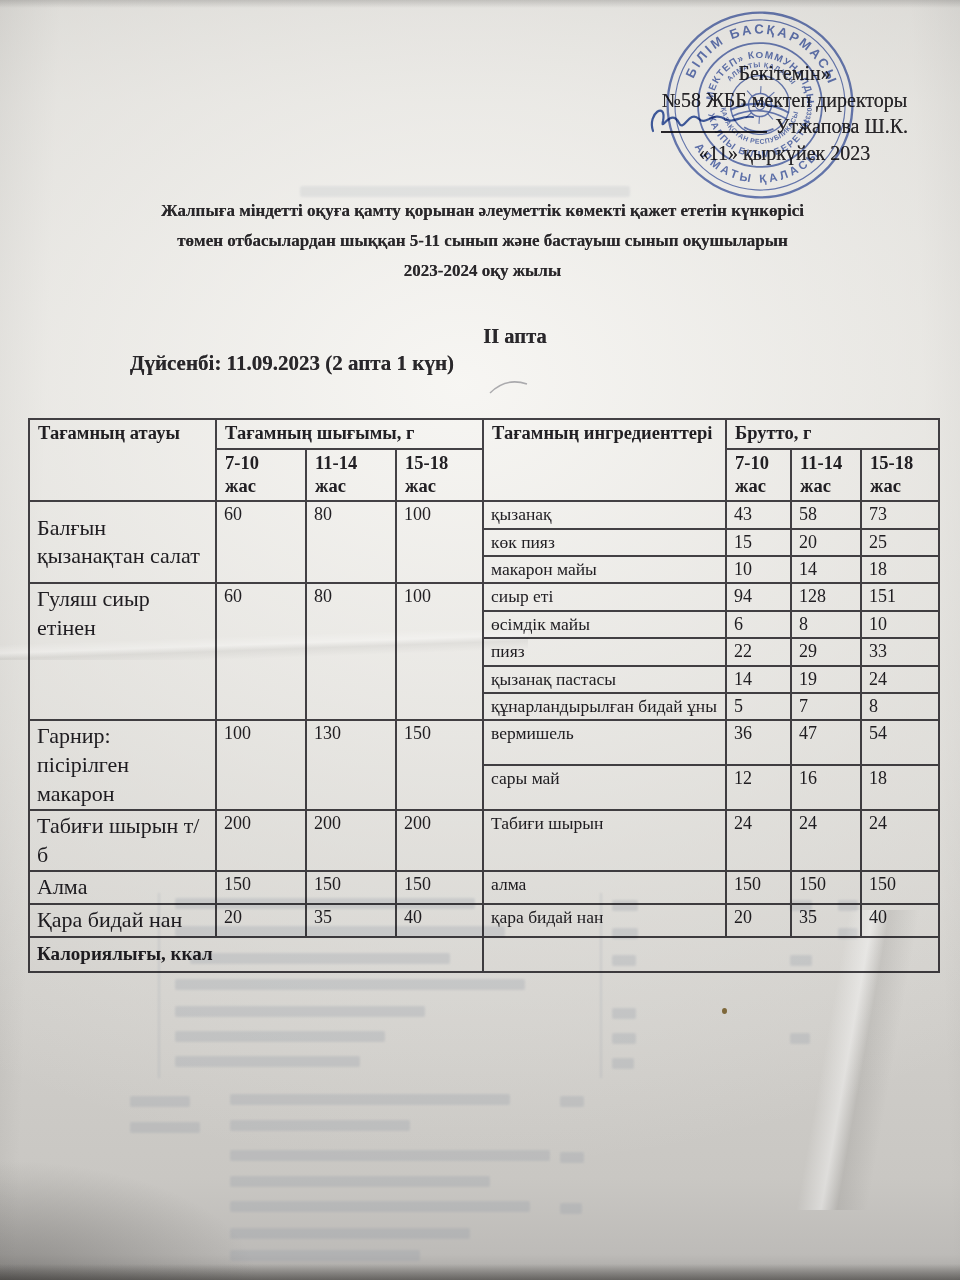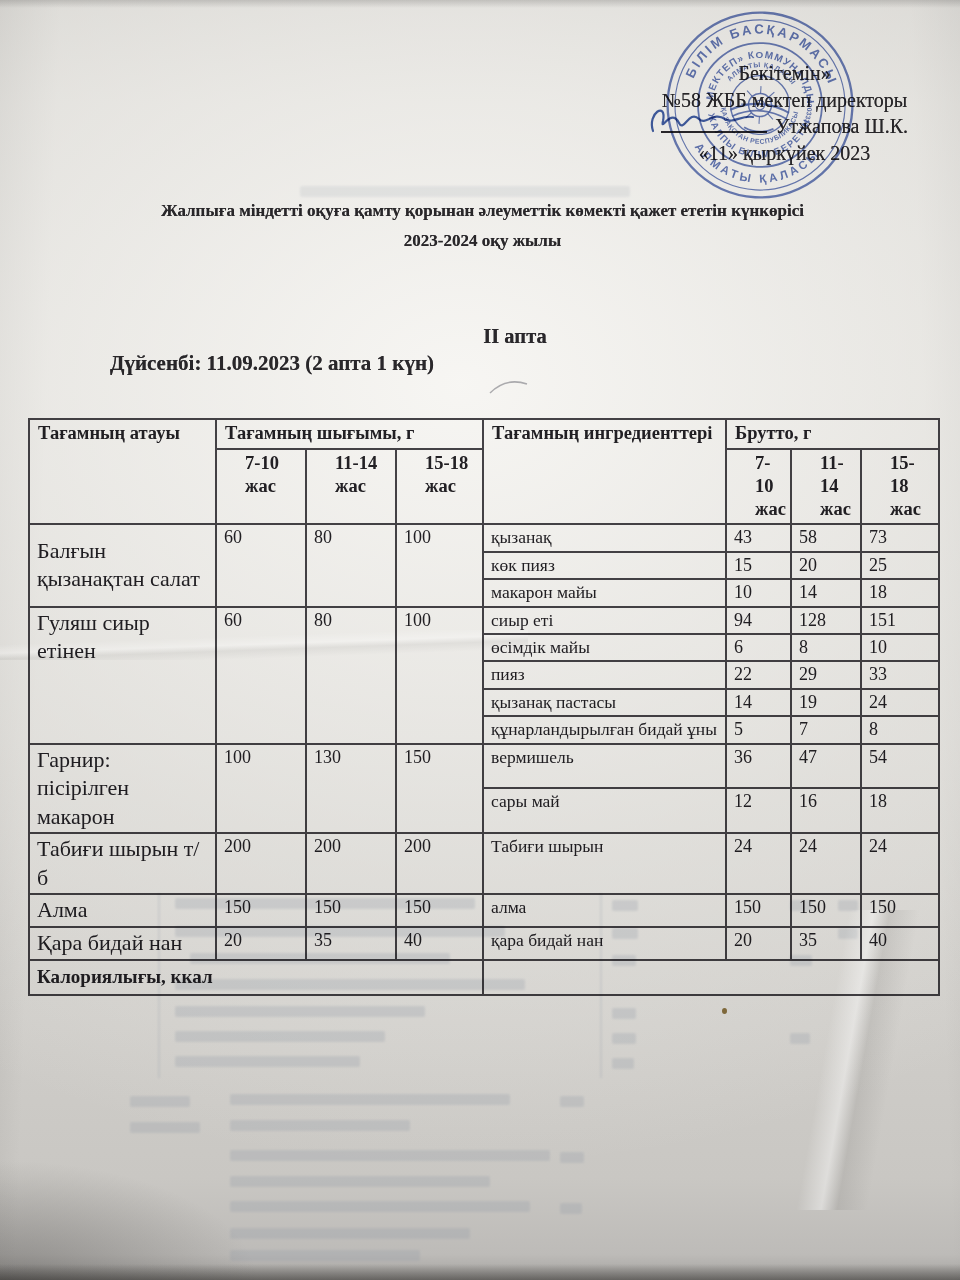--- a/index.html
+++ b/index.html
@@ -29,39 +29,39 @@
   .gv{position:absolute;width:2px;background:#9aa1ac;opacity:.25;filter:blur(1px);}
   
   .ink{color:#2b292d;text-shadow:0 0 .5px rgba(43,41,45,.7);mix-blend-mode:multiply;}
   .approval{position:absolute;top:60px;right:52px;z-index:3;text-align:center;
     font-weight:normal;font-size:20px;line-height:26.5px;white-space:nowrap;}
   .sig-wrap{position:relative;display:inline-block;width:106px;height:18px;border-bottom:2.2px solid #2b292d;vertical-align:baseline;margin-right:8px;}
   .sig-wrap svg{position:absolute;left:-18px;top:-16px;}
   .title-block{position:absolute;top:196px;left:55px;width:855px;z-index:2;
     text-align:center;font-weight:bold;font-size:17px;line-height:30px;}
   .week{position:absolute;top:325px;left:70px;width:890px;text-align:center;font-weight:bold;font-size:20.5px;z-index:2;}
-  .day{position:absolute;top:351px;left:110px;font-weight:bold;font-size:21px;z-index:2;}
+  .day{position:absolute;top:351px;left:130px;font-weight:bold;font-size:21px;z-index:2;}
   
   .stamp{position:absolute;left:653px;top:0px;z-index:2;opacity:.92;mix-blend-mode:multiply;transform:rotate(3deg);}
   
   table.menu{position:absolute;top:418px;left:28px;width:910px;z-index:2;
     border-collapse:collapse;table-layout:fixed;
     color:#232126;mix-blend-mode:multiply;}
   table.menu{border:2.5px solid #403e43;}
   .menu th,.menu td{border:2px solid #47454a;overflow:hidden;}
   .menu th{font-weight:bold;font-size:18.5px;text-align:left;vertical-align:top;padding:2px 8px;line-height:1.25;}
   .menu td{font-size:17.5px;vertical-align:top;padding:1px 7px;line-height:1.3;}
   .menu thead tr.r1{height:30px;}
   .menu thead tr.r2{height:48px;}
   .menu tbody tr{height:26px;}
   .menu td.dish{font-size:22px;}
   .menu td.vmid{vertical-align:middle;}
   .menu td.num{font-size:18px;}
   .menu tfoot td{font-weight:bold;font-size:19px;height:31px;vertical-align:middle;}
-  .age-range,.age-unit{display:block;margin-left:20px;}
+  .age-range,.age-unit{display:block;}
   
   .dot{position:absolute;left:722px;top:1008px;width:5px;height:6px;border-radius:50%;background:#6f5520;opacity:.85;z-index:2;}
   .pen-arc{position:absolute;left:488px;top:374px;z-index:2;}
 </style>
 </head>
 <body>
 
 <div class="paper"></div>
 
 <div>
@@ -149,20 +149,21 @@
   <div>
     <span class="sig-wrap"><svg width="130" height="44" viewBox="0 0 130 44">
       <path d="M10,34 C4,16 24,4 20,24 C17,36 28,10 36,26 C41,36 46,12 56,22 C63,29 70,14 82,22 C90,27 98,18 110,20" stroke="#2f4fa0" stroke-width="2.2" fill="none" stroke-linecap="round" opacity=".9"></path>
     </svg></span><span>Утжапова Ш.К.</span>
   </div>
   <div>«11» қыркүйек  2023</div>
 </div>
 
 <div class="title-block ink">
   <div>Жалпыға міндетті оқуға қамту қорынан әлеуметтік көмекті қажет ететін күнкөрісі</div>
+  <div>төмен отбасылардан шыққан 5-11 сынып және бастауыш сынып оқушыларын</div>
   <div>2023-2024 оқу жылы</div>
 </div>
 
 <div class="week ink">II апта</div>
 <div class="day ink">Дүйсенбі: 11.09.2023 (2 апта 1 күн)</div>
 
 <table class="menu">
   <colgroup>
     <col style="width:187px">
       <col style="width:90px">

